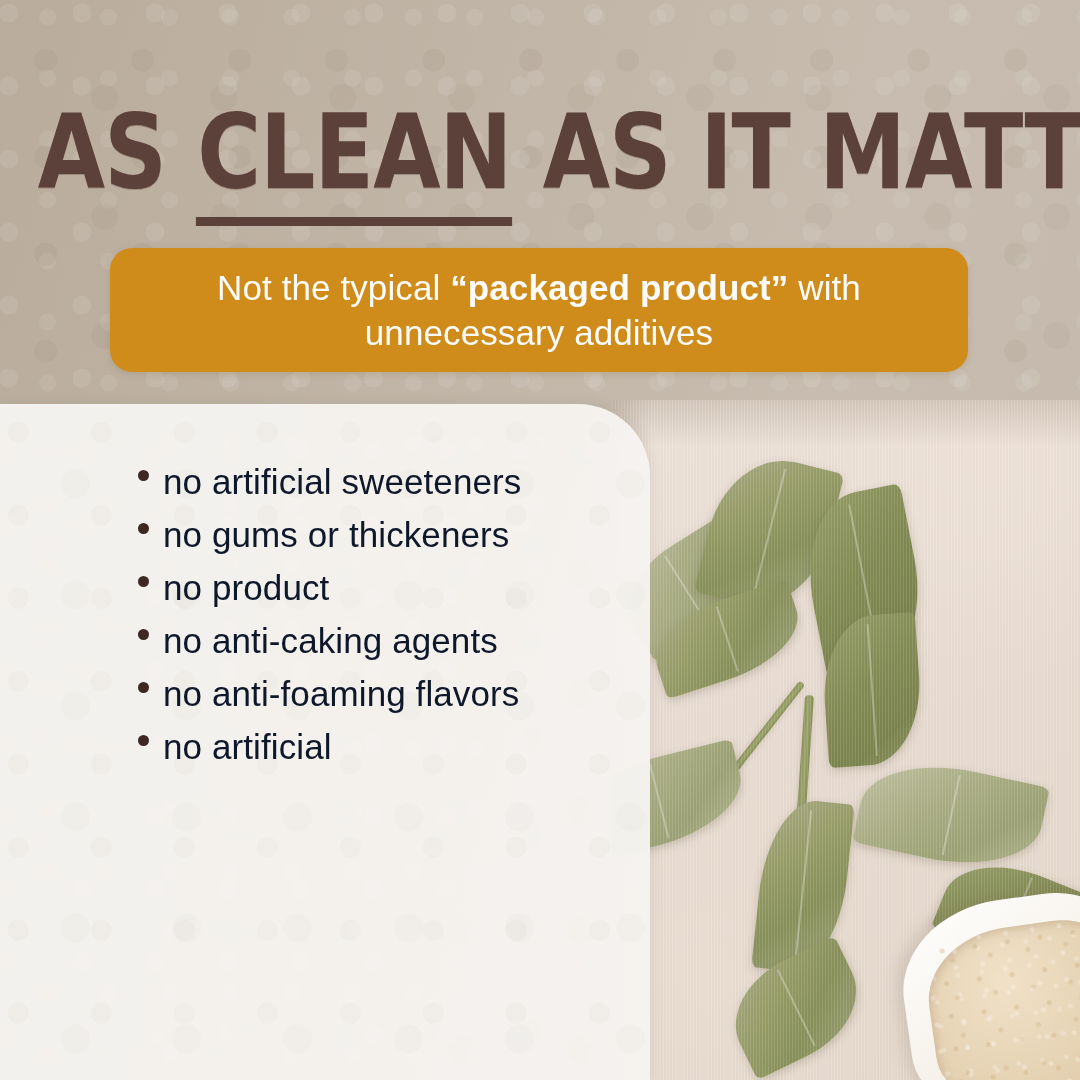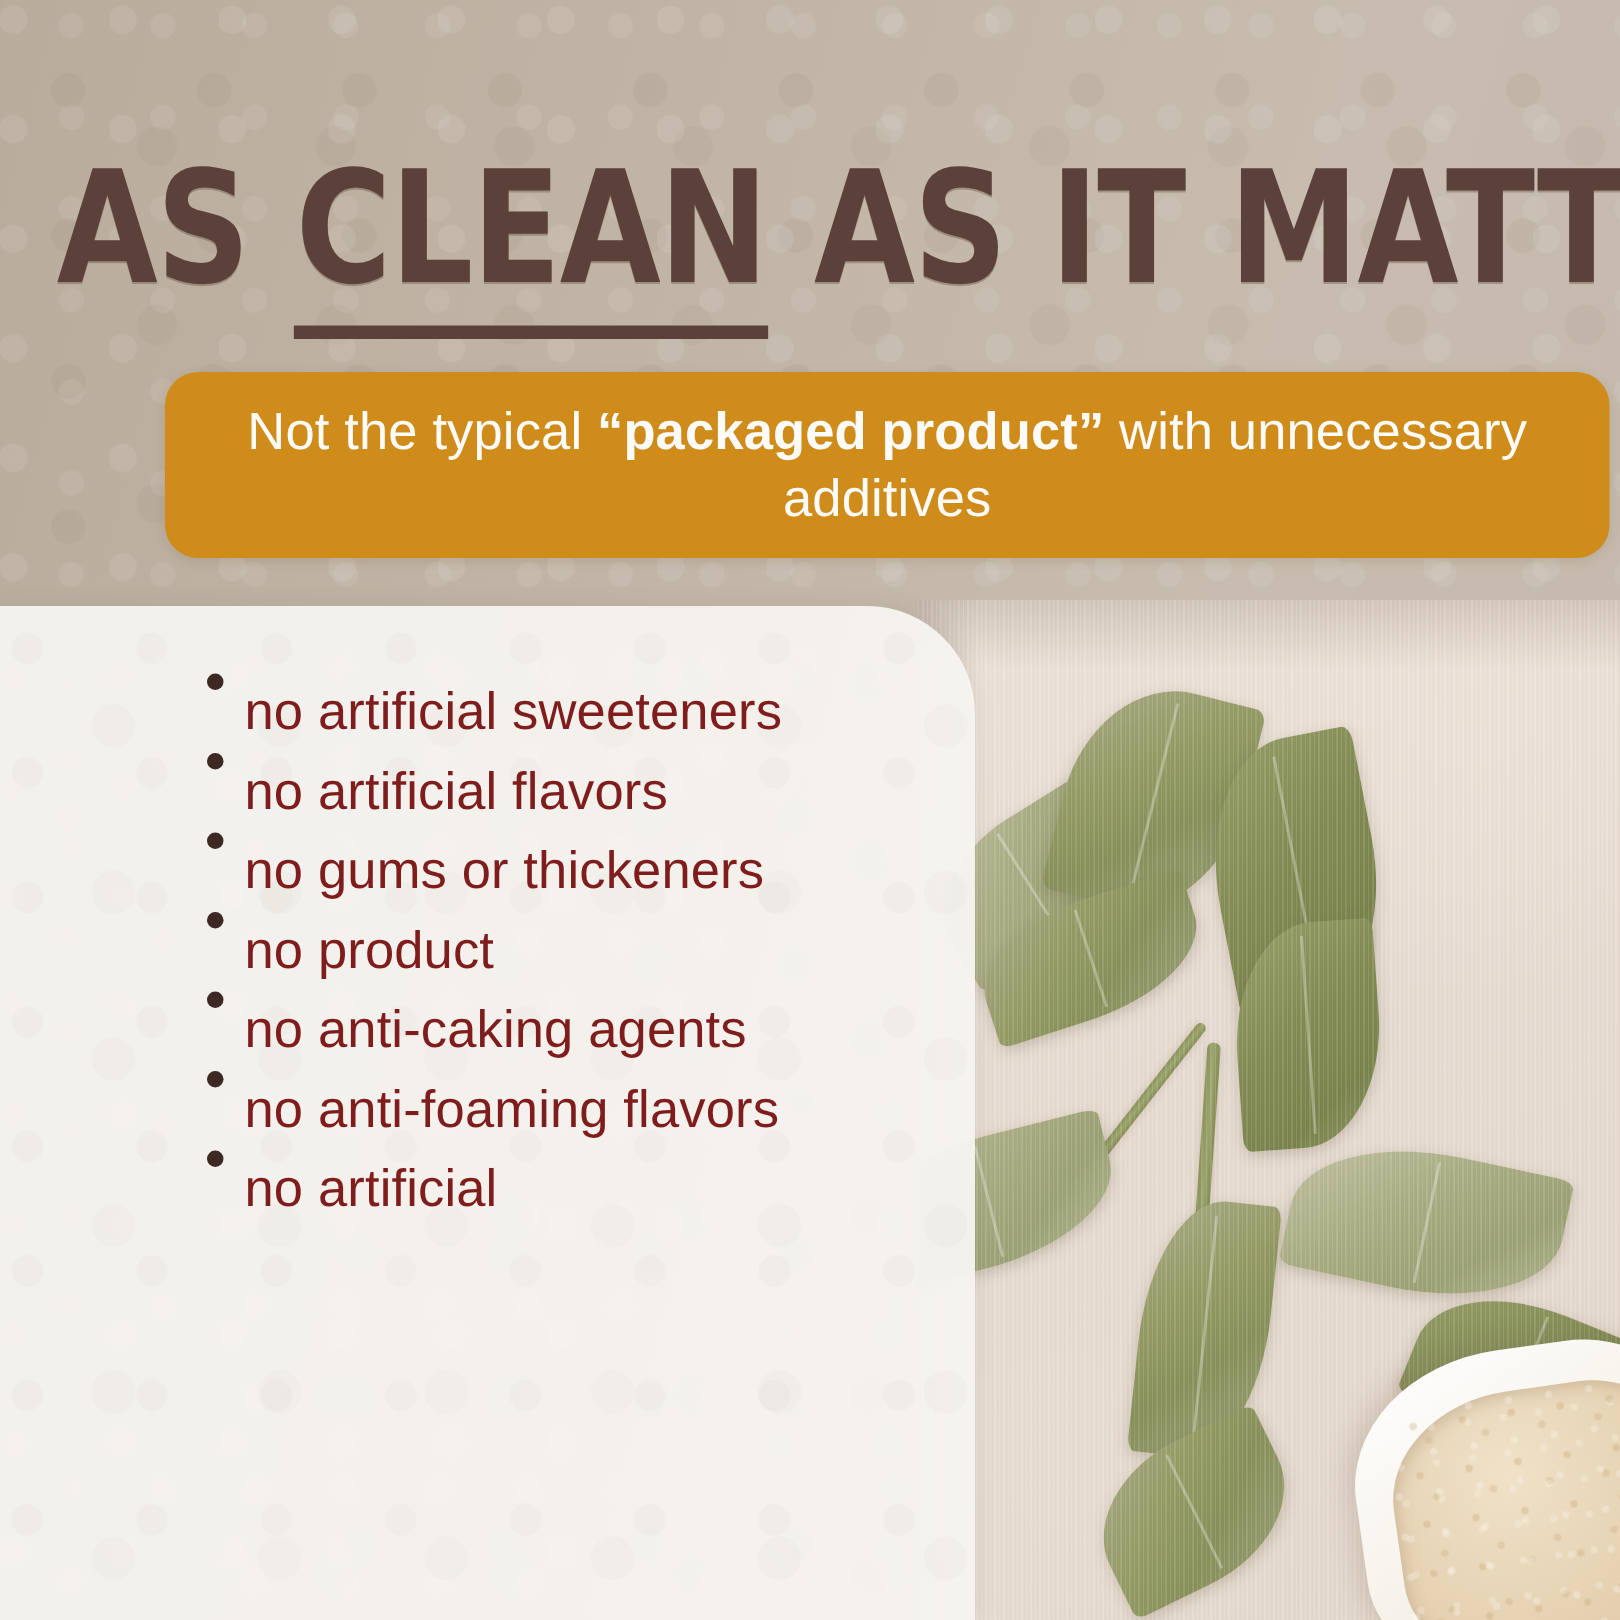--- a/index.html
+++ b/index.html
@@ -148,21 +148,21 @@
     position:absolute;
     left:1px; right:1px; bottom:-13px;
     height:9px;
     background:#5c413a;
   }
 
   
   .banner {
     position:absolute;
     left:110px; top:248px;
-    width:963px; height:124px;
+    width:858px; height:124px;
     background:#cf8c1a;
     border-radius:22px;
     display:flex;
     align-items:center;
     justify-content:center;
     box-shadow:0 2px 7px rgba(120,90,30,.16);
   }
   .banner-text {
     color:#fdfcfa;
     font-size:35px;
@@ -193,23 +193,23 @@
   }
 
   
   .list {
     position:absolute;
     left:138px; top:455px;
     width:520px;
   }
   .list-item {
     display:flex;
-    align-items:flex-start;
+    align-items:center;
     height:53px;
-    color:#7f1d1d;
+    color:#0f172a;
   }
   .bullet-dot {
     width:11px; height:11px;
     border-radius:50%;
     background:#3e2823;
     flex:0 0 auto;
     position:relative;
     top:-6px;
   }
   .item-label {
@@ -266,24 +266,20 @@
     <div class="card-grain"></div>
   </div>
 
   <div class="list">
     <div class="list-item">
       <span class="bullet-dot"></span>
       <span class="item-label">no artificial sweeteners</span>
     </div>
     <div class="list-item">
       <span class="bullet-dot"></span>
-      <span class="item-label">no artificial flavors</span>
-    </div>
-    <div class="list-item">
-      <span class="bullet-dot"></span>
       <span class="item-label">no gums or thickeners</span>
     </div>
     <div class="list-item">
       <span class="bullet-dot"></span>
       <span class="item-label">no product</span>
     </div>
     <div class="list-item">
       <span class="bullet-dot"></span>
       <span class="item-label">no anti-caking agents</span>
     </div>

